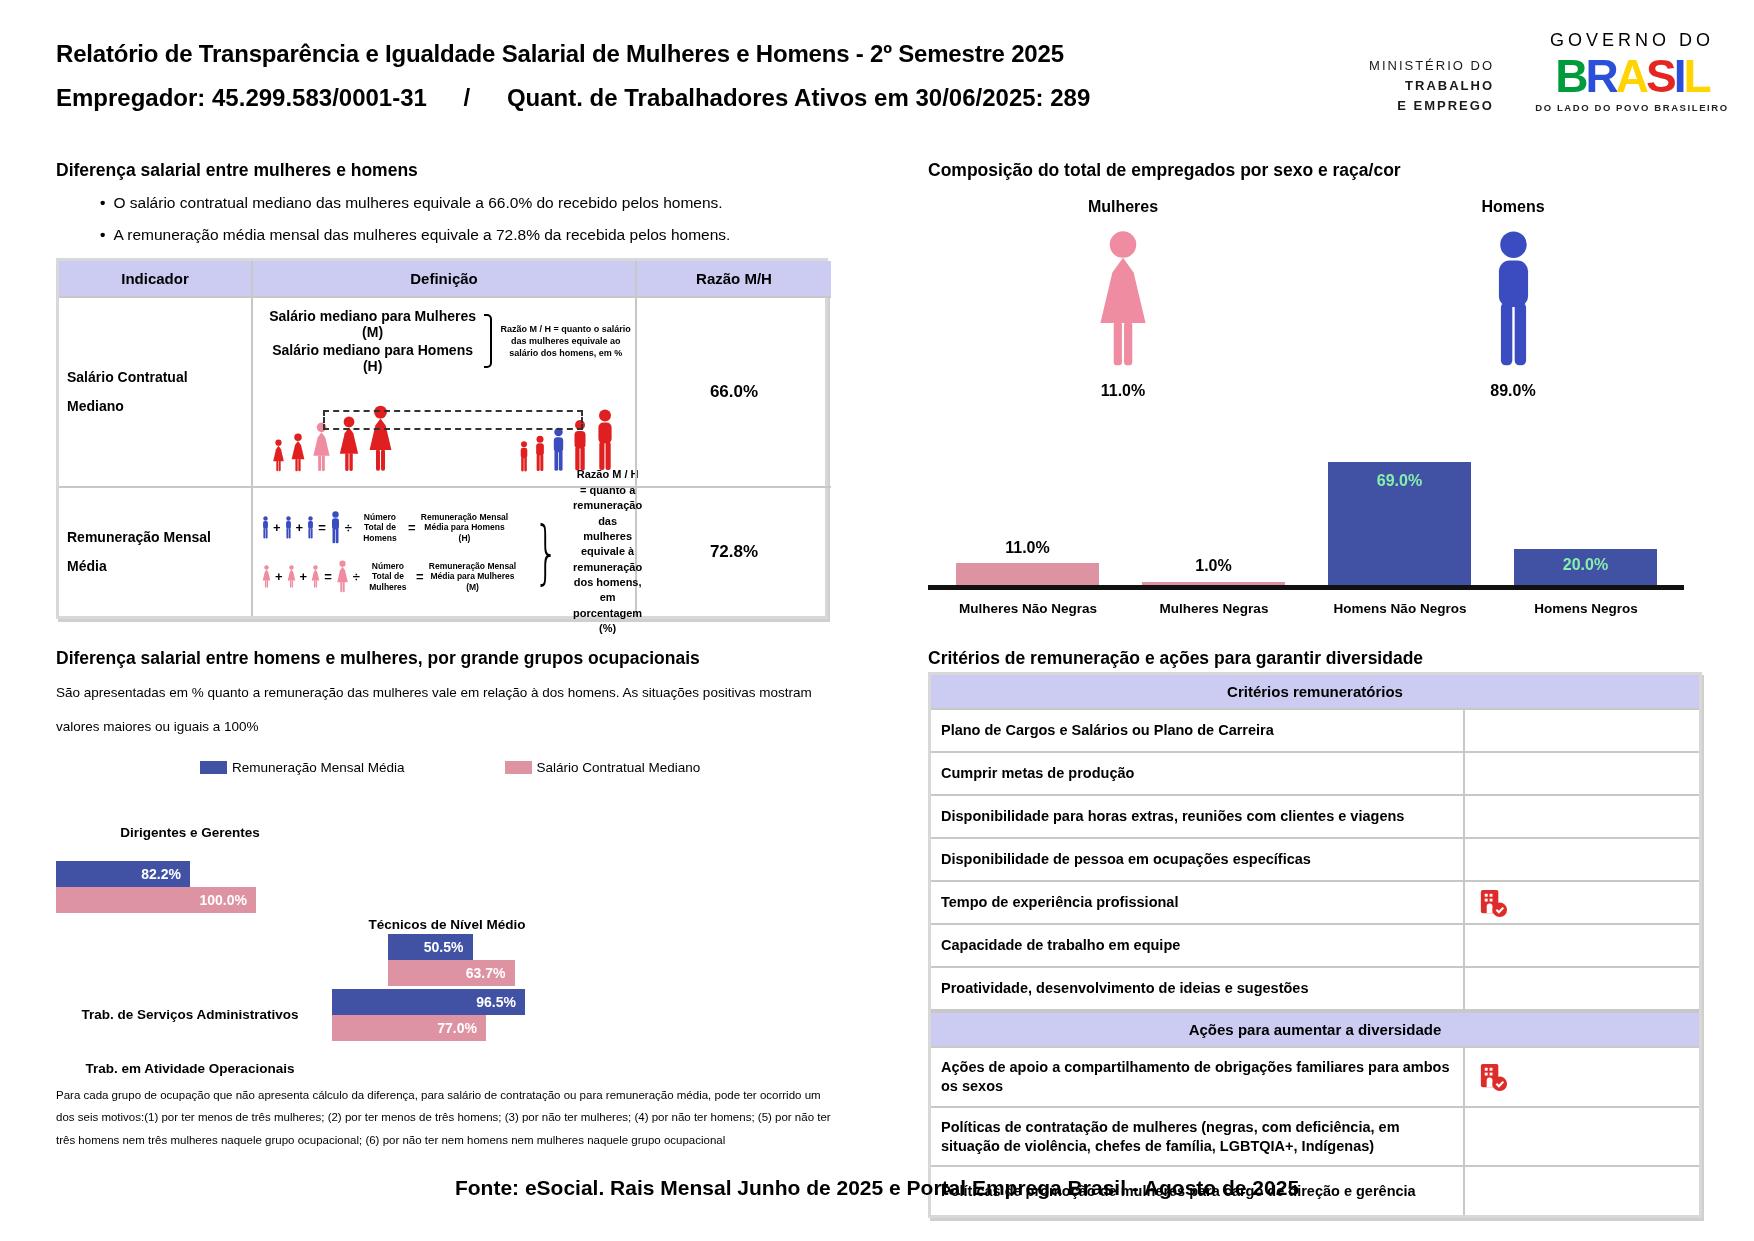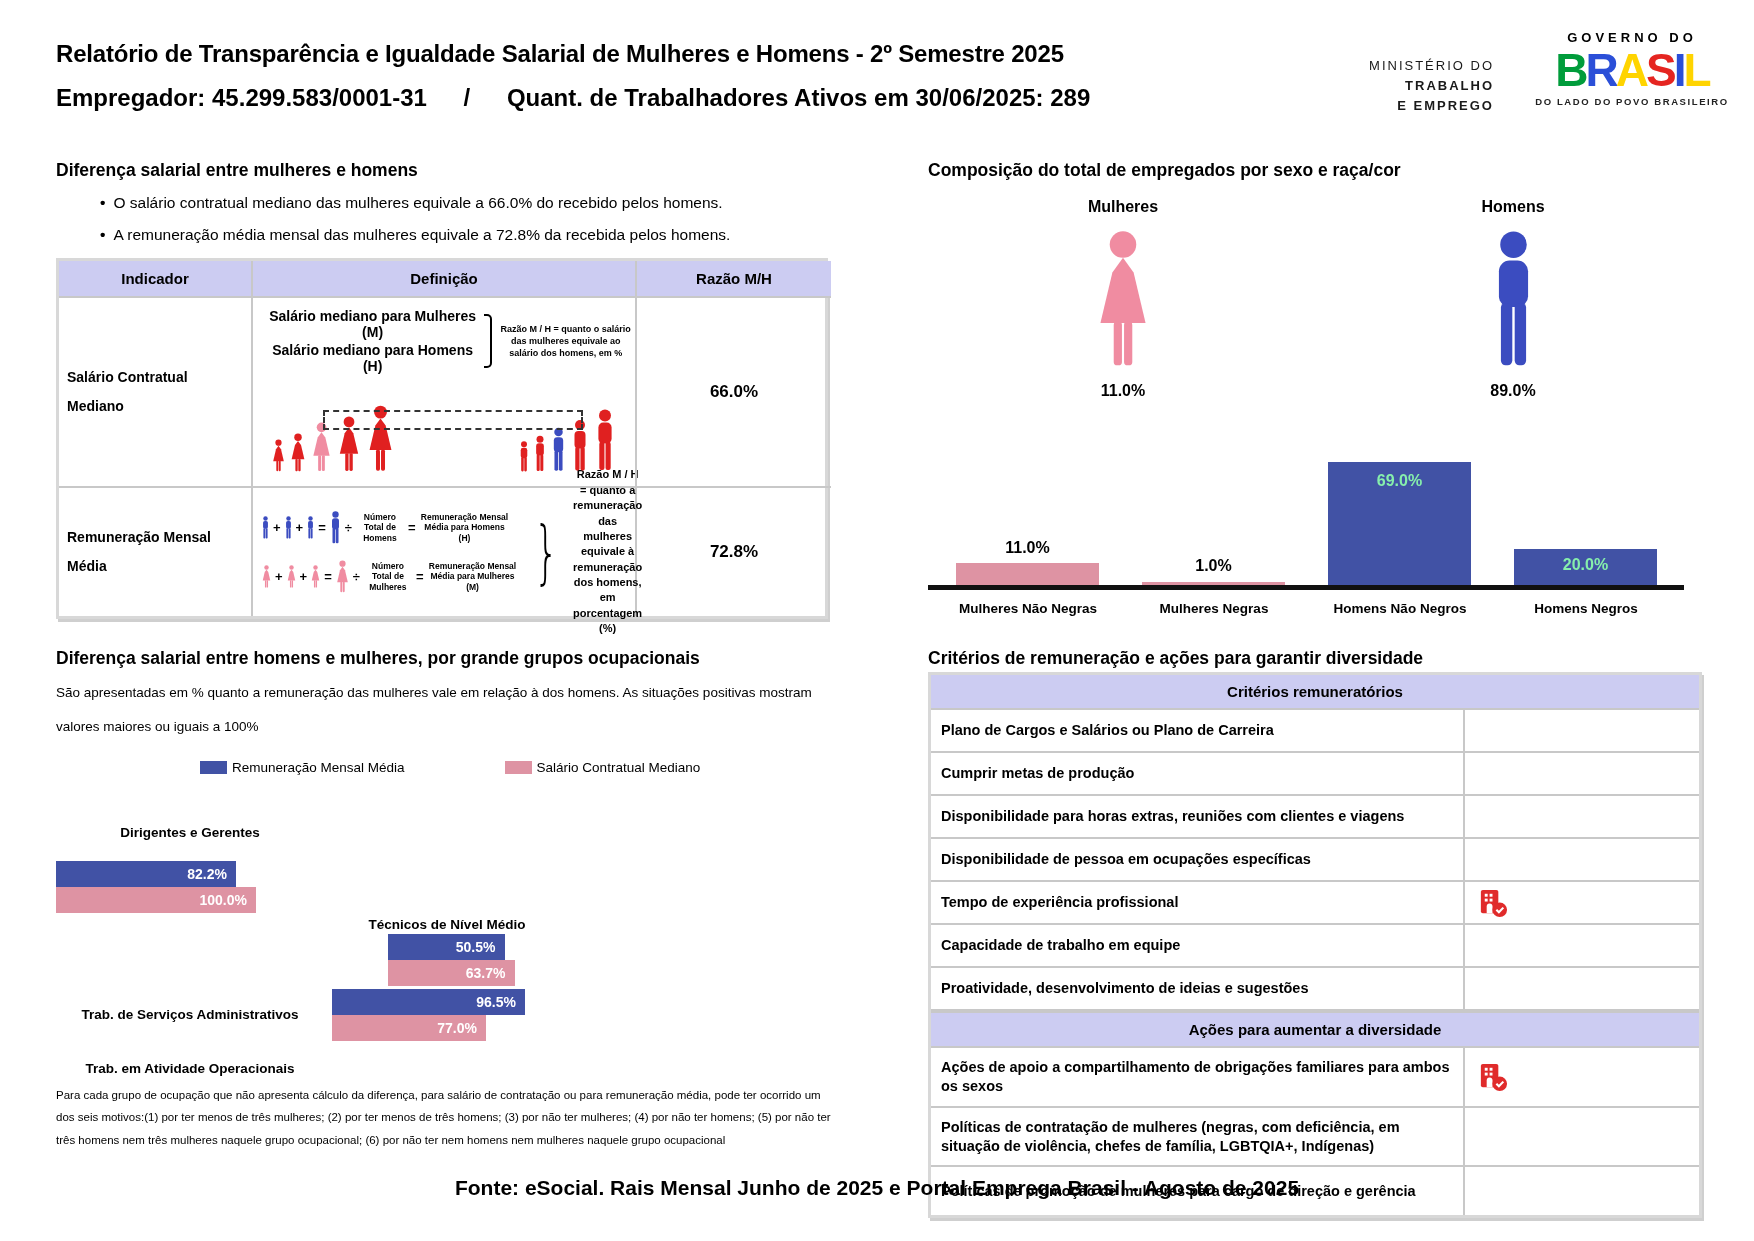--- a/index.html
+++ b/index.html
@@ -9,21 +9,21 @@
     font-family:"Liberation Sans", sans-serif; color:#000; overflow:hidden;
   }
   
   .title-block { position:absolute; left:56px; top:40px; }
   .title-l1 { font-size:24px; font-weight:bold; letter-spacing:-0.2px; }
   .title-l2 { font-size:24px; font-weight:bold; margin-top:16px; }
   .title-l2 .sep { margin:0 30px; }
   .ministry { position:absolute; right:260px; top:56px; text-align:right; font-size:13px; letter-spacing:2px; color:#1a1a1a; line-height:1.55; }
   .ministry .b { font-weight:bold; }
   .govbr { position:absolute; left:1532px; top:30px; width:200px; text-align:center; }
-  .govbr-top { font-size:13px; font-weight:bold; letter-spacing:4px;text-align:center; }
+  .govbr-top { font-size:18px; font-weight:normal; letter-spacing:4px;text-align:center; }
   .govbr-name { font-size:46px; font-weight:700; letter-spacing:-3px; line-height:1.0; margin-top:2px; }
   .govbr-tag { font-size:9.5px; letter-spacing:1.6px; margin-top:3px; font-weight:bold; color:#222; }
   
   .sec-h { position:absolute; font-size:17.5px; font-weight:bold; }
   
   .bullets { position:absolute; left:100px; top:194px; font-size:15.5px; }
   .bullet { margin-bottom:14px; display:flex; }
   .bullet .dot { font-weight:bold; margin-right:8px; }
   
   .ind-table { position:absolute; left:56px; top:258px; width:772px; display:grid;
@@ -306,28 +306,28 @@
       <span>Salário Contratual Mediano</span>
     </div>
   </div>
 
   <div class="occ-chart">
     <div class="occ-row spacer-row">
       <div class="occ-label">Dirigentes e Gerentes</div>
     </div>
     <div class="occ-row" style="margin:3px 0;">
       <div class="occ-bars">
-        <div class="hbar" style="width:180px; background:#4152a5;">82.2%</div>
+        <div class="hbar" style="width:134px; background:#4152a5;">82.2%</div>
         <div class="hbar" style="width:200px; background:#de93a3;">100.0%</div>
       </div>
     </div>
     <div class="occ-row" style="margin:3px 0;flex-direction:column;">
       <div class="occ-label">Técnicos de Nível Médio</div>
       <div class="occ-bars">
-        <div class="hbar" style="width:117px; background:#4152a5;">50.5%</div>
+        <div class="hbar" style="width:85px; background:#4152a5;">50.5%</div>
         <div class="hbar" style="width:127px; background:#de93a3;">63.7%</div>
       </div>
     </div>
     <div class="occ-row" style="margin:3px 0;">
       <div class="occ-label">Trab. de Serviços Administrativos</div>
       <div class="occ-bars">
         <div class="hbar" style="width:193px; background:#4152a5;">96.5%</div>
         <div class="hbar" style="width:154px; background:#de93a3;">77.0%</div>
       </div>
     </div>

